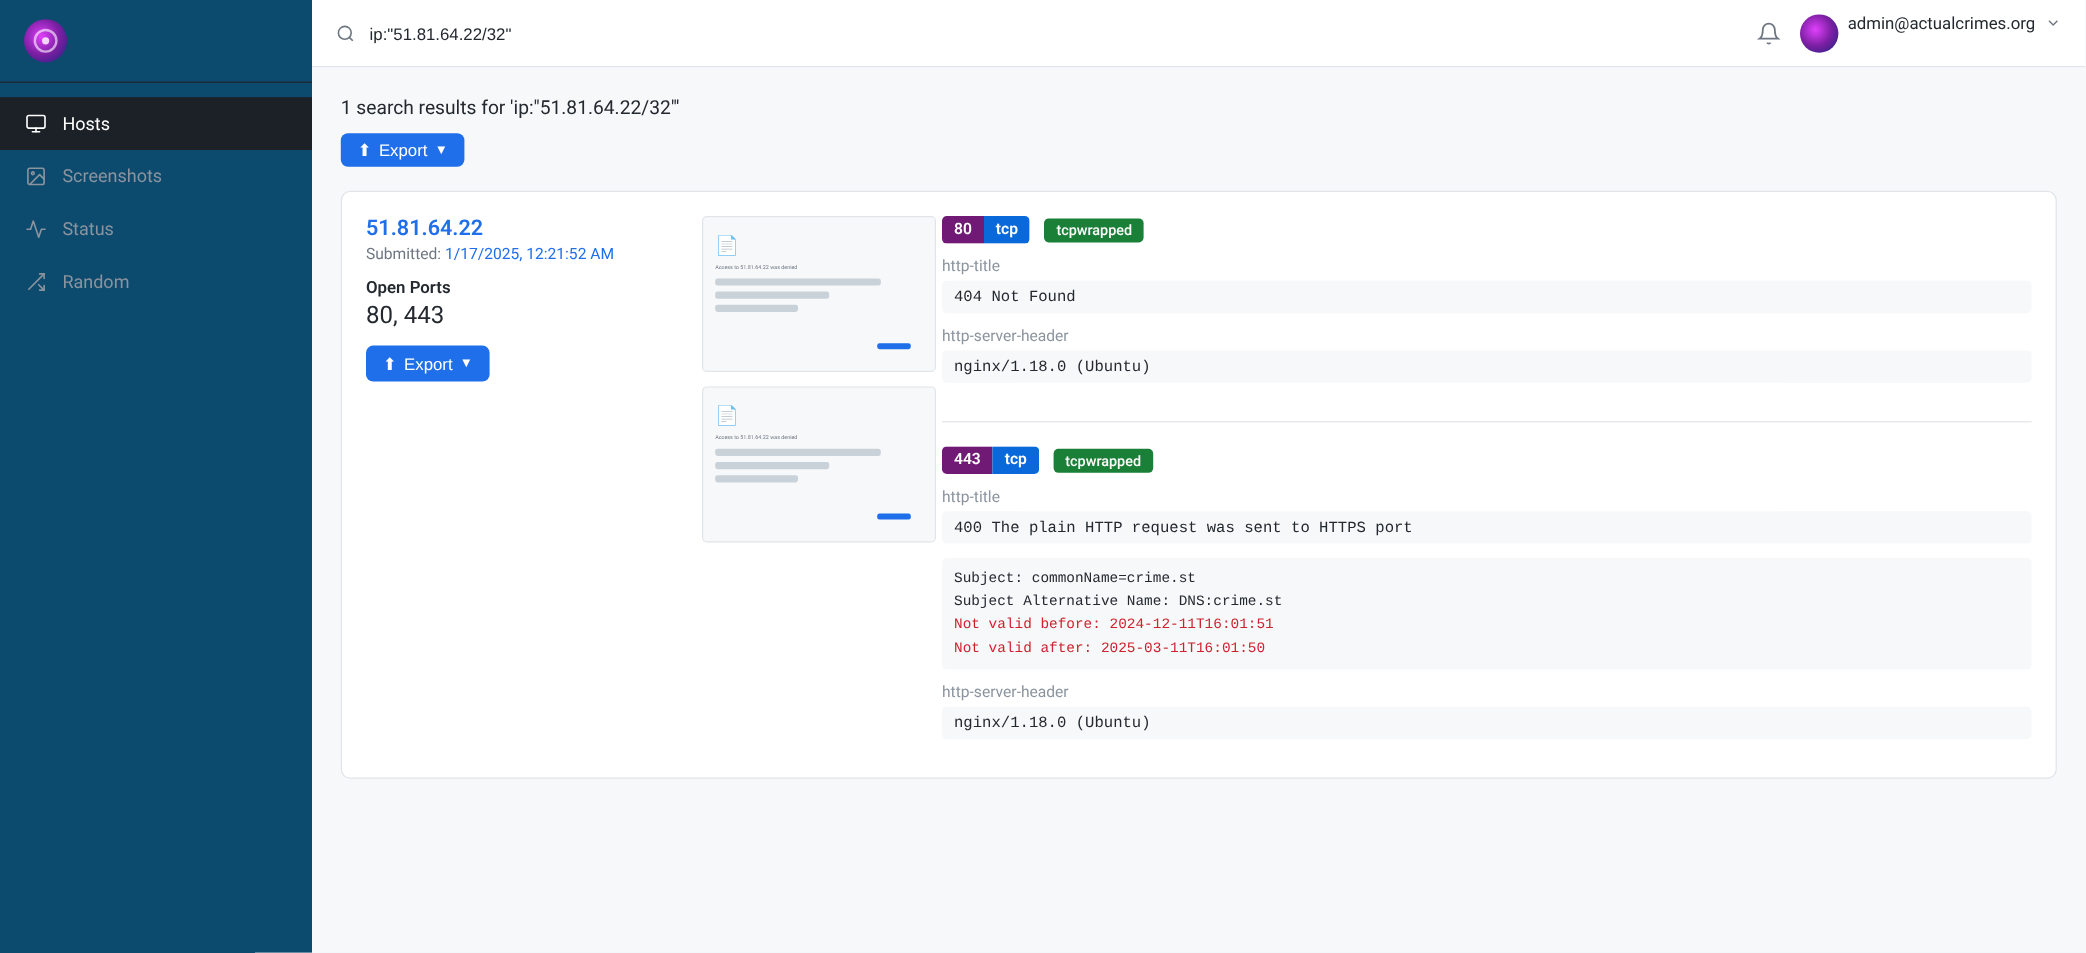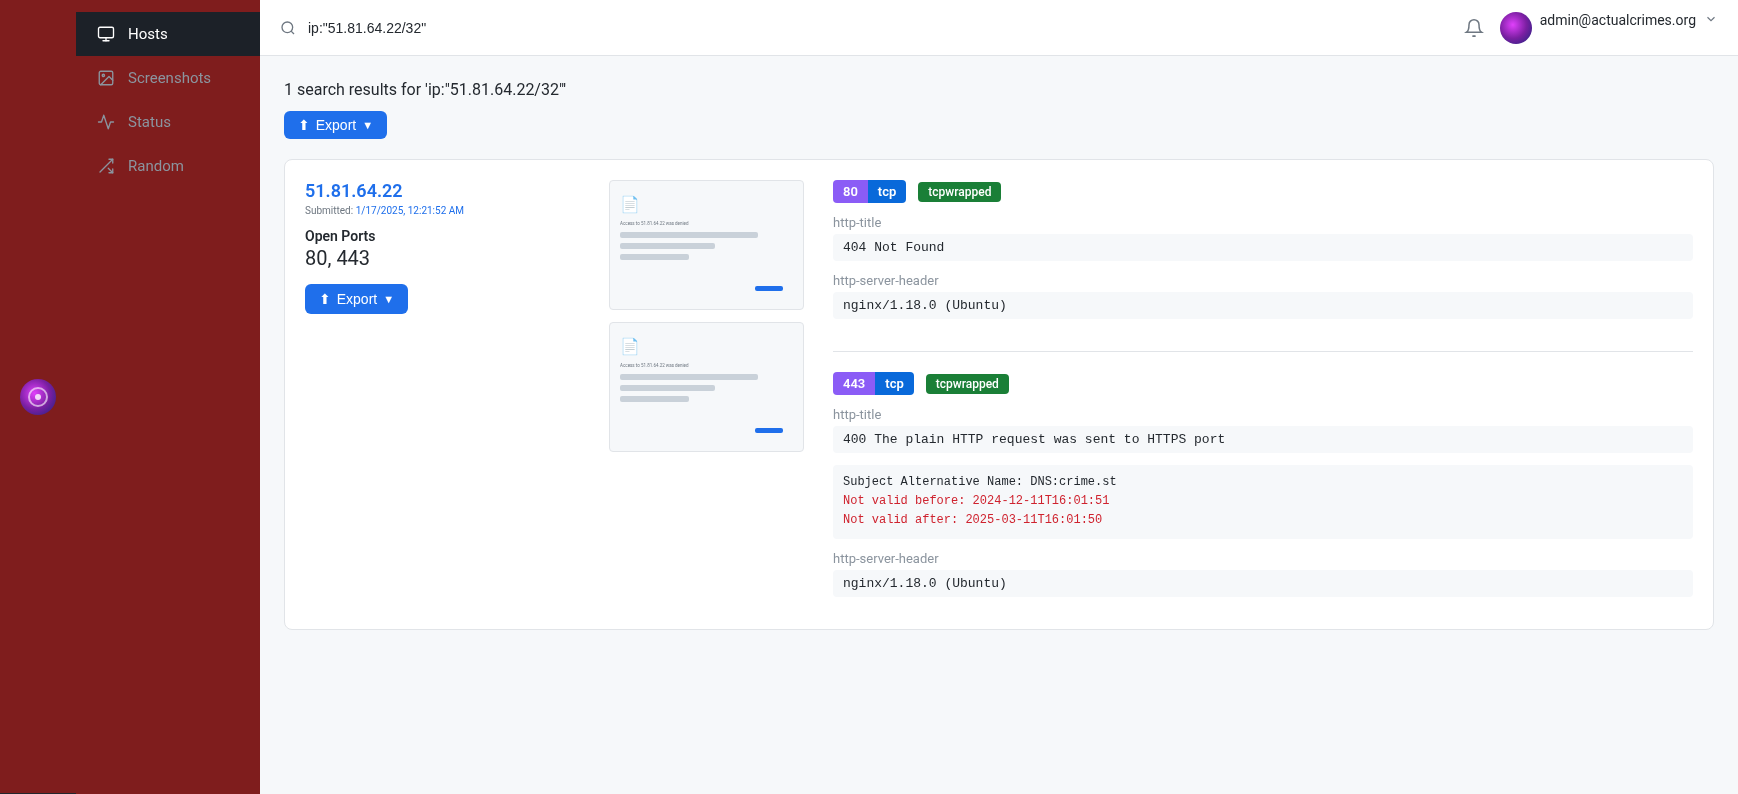--- a/index.html
+++ b/index.html
@@ -2,24 +2,24 @@
 <html><head>
   <meta charset="utf-8">
   <style>
     * { box-sizing: border-box; margin: 0; padding: 0; }
     body { font-family: -apple-system, BlinkMacSystemFont, 'Segoe UI', Roboto, sans-serif; background: #f0f2f5; display: flex; height: 794px; overflow: hidden; }
 
     
     .sidebar {
       width: 260px;
       min-width: 260px;
-      background: #7f1d1d;
+      background: #0c4a6e;
       color: #c9d1d9;
       display: flex;
-      flex-direction: row;
+      flex-direction: column;
       height: 100%;
     }
     .sidebar-logo {
       padding: 16px 20px;
       display: flex;
       align-items: center;
       border-bottom: 1px solid #21262d;
     }
     .logo-icon {
       width: 36px;
@@ -158,36 +158,35 @@
     
     .host-card {
       background: #ffffff;
       border: 1px solid #e1e4e8;
       border-radius: 8px;
       padding: 20px;
       margin-bottom: 16px;
     }
     .host-card-top {
       display: flex;
-      gap: 24px;
     }
     .host-left {
       min-width: 280px;
       width: 280px;
       flex-shrink: 0;
     }
     .host-ip {
       font-size: 18px;
       font-weight: 600;
       color: #1f6feb;
       text-decoration: none;
       cursor: pointer;
     }
     .host-submitted {
-      font-size: 10px;
+      font-size: 13px;
       color: #6e7781;
       margin-top: 4px;
     }
     .host-submitted-date {
       color: #1f6feb;
     }
     .host-open-ports {
       margin-top: 12px;
       font-weight: 600;
       font-size: 14px;
@@ -286,21 +285,21 @@
     }
     .port-badge {
       display: inline-flex;
       align-items: center;
       border-radius: 4px;
       overflow: hidden;
       font-size: 13px;
       font-weight: 600;
     }
     .port-num {
-      background: #8b5cf6;
+      background: #701a75;
       color: #ffffff;
       padding: 4px 10px;
     }
     .port-proto {
       background: #0969da;
       color: #ffffff;
       padding: 4px 10px;
     }
     .port-service-badge {
       background: #1a7f37;
@@ -498,20 +497,21 @@
             <div class="port-badge-row">
               <div class="port-badge">
                 <span class="port-num">443</span>
                 <span class="port-proto">tcp</span>
               </div>
               <span class="port-service-badge">tcpwrapped</span>
             </div>
             <div class="service-field-label">http-title</div>
             <div class="service-field-value">400 The plain HTTP request was sent to HTTPS port</div>
             <div class="ssl-block">
+              <div class="normal">Subject: commonName=crime.st</div>
               <div class="normal">Subject Alternative Name: DNS:crime.st</div>
               <div class="red">Not valid before: 2024-12-11T16:01:51</div>
               <div class="red">Not valid after:  2025-03-11T16:01:50</div>
             </div>
             <div class="service-field-label">http-server-header</div>
             <div class="service-field-value">nginx/1.18.0 (Ubuntu)</div>
           </div>
         </div>
       </div>
     </div>

